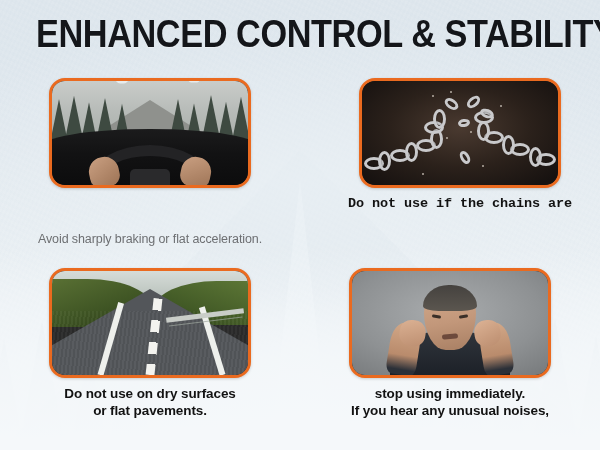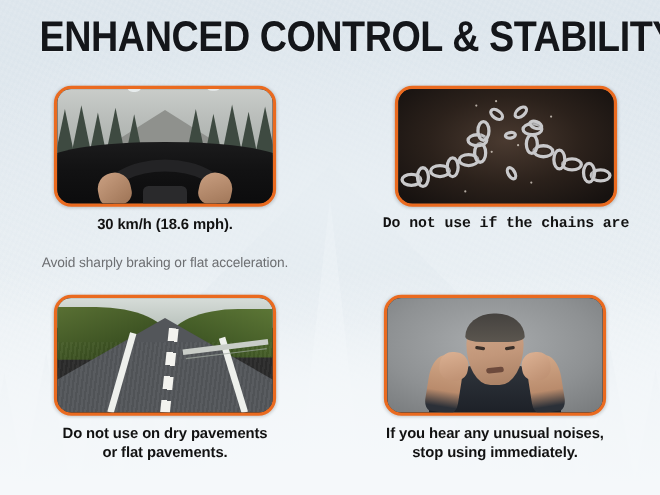--- a/index.html
+++ b/index.html
@@ -394,21 +394,20 @@
               <i></i>
               <i></i>
           </div>
           <div class="p1-dash"></div>
           <div class="p1-wheel"></div>
           <div class="p1-hand l"></div>
           <div class="p1-hand r"></div>
         </div>
       </div>
       <div class="caption">
-        <div>30 km/h (18.6 mph).</div>
       </div>
       <div class="subcaption">Avoid sharply braking or flat  acceleration.</div>
     </div>
 
     <div class="cell r1c2">
       <div class="photo">
         <div class="photo-inner">
           <div class="p2-bg"></div>
 
           <div class="chain-link" style="left:2px;  top:76px;"></div>
@@ -455,21 +454,21 @@
           <div class="p3-hill-r"></div>
           <div class="p3-asphalt"></div>
           <div class="p3-asphalt-tex"></div>
           <div class="p3-line-l"></div>
           <div class="p3-line-c"></div>
           <div class="p3-line-r"></div>
           <div class="p3-guard"></div>
         </div>
       </div>
       <div class="caption">
-        <div>Do not use on dry pavements</div>
+        <div>Do not use on dry surfaces</div>
         <div>or flat pavements.</div>
       </div>
     </div>
 
     <div class="cell r2c2">
       <div class="photo">
         <div class="photo-inner">
           <div class="p4-bg"></div>
           <div class="p4-body"></div>
           <div class="p4-head"></div>
@@ -479,19 +478,19 @@
           <div class="p4-mouth"></div>
           <div class="p4-arm l">
             <div class="p4-hand"></div>
           </div>
           <div class="p4-arm r">
             <div class="p4-hand"></div>
           </div>
         </div>
       </div>
       <div class="caption">
+        <div>stop using immediately.</div>
         <div>If you hear any unusual noises,</div>
-        <div>stop using immediately.</div>
       </div>
     </div>
 
   </div>
 </div>
 
 </body></html>

